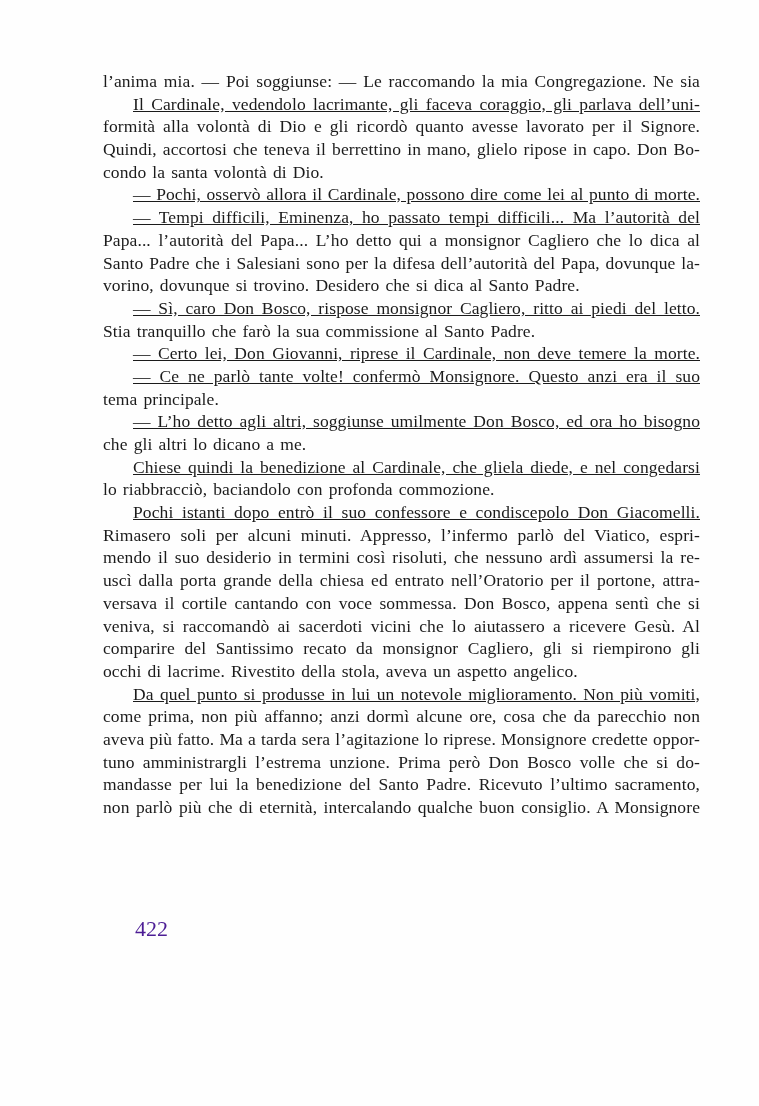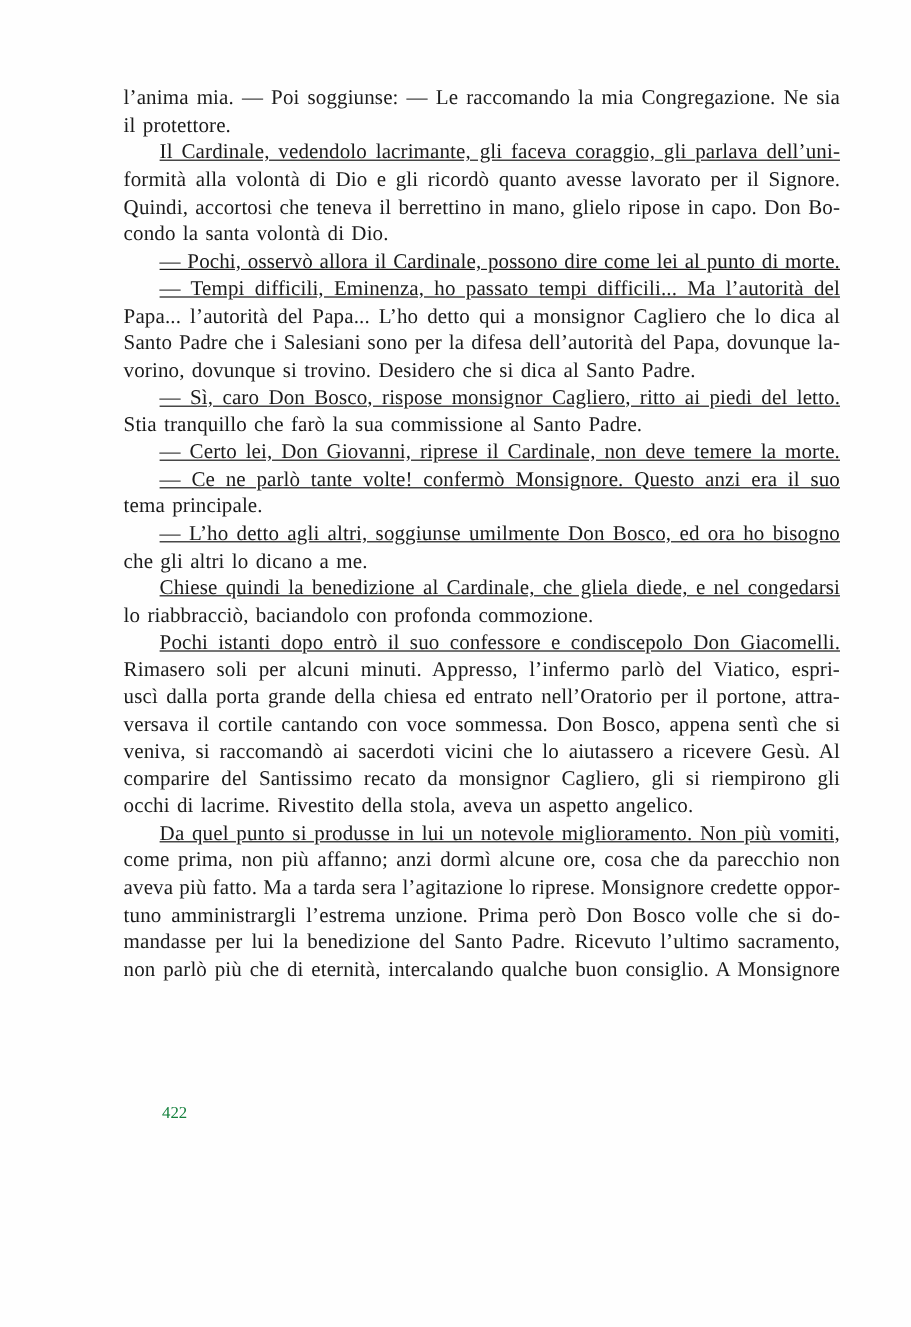--- a/index.html
+++ b/index.html
@@ -36,52 +36,52 @@
   
   .ln.j { text-align-last: justify; }
   
   .ln.e { word-spacing: 0.09em; }
   
   .ln.i { padding-left: 30px; text-decoration: underline; }
   .page-number {
     position: absolute;
     left: 135px;
     top: 918px;
-    font-size: 14px;
+    font-size: 22px;
     line-height: 22.7px;
-    color: #15803d;
+    color: #4c1d95;
   }
 </style>
 </head>
 <body>
 
 <div class="page">
   <div class="text-block">
     <div class="ln j">l’anima mia. — Poi soggiunse: — Le raccomando la mia Congregazione. Ne sia</div>
-    <div class="ln e">il protettore.</div>
     <div class="ln j i">Il Cardinale, vedendolo lacrimante, gli faceva coraggio, gli parlava dell’uni-</div>
     <div class="ln j">formità alla volontà di Dio e gli ricordò quanto avesse lavorato per il Signore.</div>
     <div class="ln j">Quindi, accortosi che teneva il berrettino in mano, glielo ripose in capo. Don Bo-</div>
     <div class="ln e">condo la santa volontà di Dio.</div>
     <div class="ln j i">— Pochi, osservò allora il Cardinale, possono dire come lei al punto di morte.</div>
     <div class="ln j i">— Tempi difficili, Eminenza, ho passato tempi difficili... Ma l’autorità del</div>
     <div class="ln j">Papa... l’autorità del Papa... L’ho detto qui a monsignor Cagliero che lo dica al</div>
     <div class="ln j">Santo Padre che i Salesiani sono per la difesa dell’autorità del Papa, dovunque la-</div>
     <div class="ln e">vorino, dovunque si trovino. Desidero che si dica al Santo Padre.</div>
     <div class="ln j i">— Sì, caro Don Bosco, rispose monsignor Cagliero, ritto ai piedi del letto.</div>
     <div class="ln e">Stia tranquillo che farò la sua commissione al Santo Padre.</div>
     <div class="ln j i">— Certo lei, Don Giovanni, riprese il Cardinale, non deve temere la morte.</div>
     <div class="ln j i">— Ce ne parlò tante volte! confermò Monsignore. Questo anzi era il suo</div>
     <div class="ln e">tema principale.</div>
     <div class="ln j i">— L’ho detto agli altri, soggiunse umilmente Don Bosco, ed ora ho bisogno</div>
     <div class="ln e">che gli altri lo dicano a me.</div>
     <div class="ln j i">Chiese quindi la benedizione al Cardinale, che gliela diede, e nel congedarsi</div>
     <div class="ln e">lo riabbracciò, baciandolo con profonda commozione.</div>
     <div class="ln j i">Pochi istanti dopo entrò il suo confessore e condiscepolo Don Giacomelli.</div>
     <div class="ln j">Rimasero soli per alcuni minuti. Appresso, l’infermo parlò del Viatico, espri-</div>
+    <div class="ln j">mendo il suo desiderio in termini così risoluti, che nessuno ardì assumersi la re-</div>
     <div class="ln j">uscì dalla porta grande della chiesa ed entrato nell’Oratorio per il portone, attra-</div>
     <div class="ln j">versava il cortile cantando con voce sommessa. Don Bosco, appena sentì che si</div>
     <div class="ln j">veniva, si raccomandò ai sacerdoti vicini che lo aiutassero a ricevere Gesù. Al</div>
     <div class="ln j">comparire del Santissimo recato da monsignor Cagliero, gli si riempirono gli</div>
     <div class="ln e">occhi di lacrime. Rivestito della stola, aveva un aspetto angelico.</div>
     <div class="ln j i">Da quel punto si produsse in lui un notevole miglioramento. Non più vomiti,</div>
     <div class="ln j">come prima, non più affanno; anzi dormì alcune ore, cosa che da parecchio non</div>
     <div class="ln j">aveva più fatto. Ma a tarda sera l’agitazione lo riprese. Monsignore credette oppor-</div>
     <div class="ln j">tuno amministrargli l’estrema unzione. Prima però Don Bosco volle che si do-</div>
     <div class="ln j">mandasse per lui la benedizione del Santo Padre. Ricevuto l’ultimo sacramento,</div>

